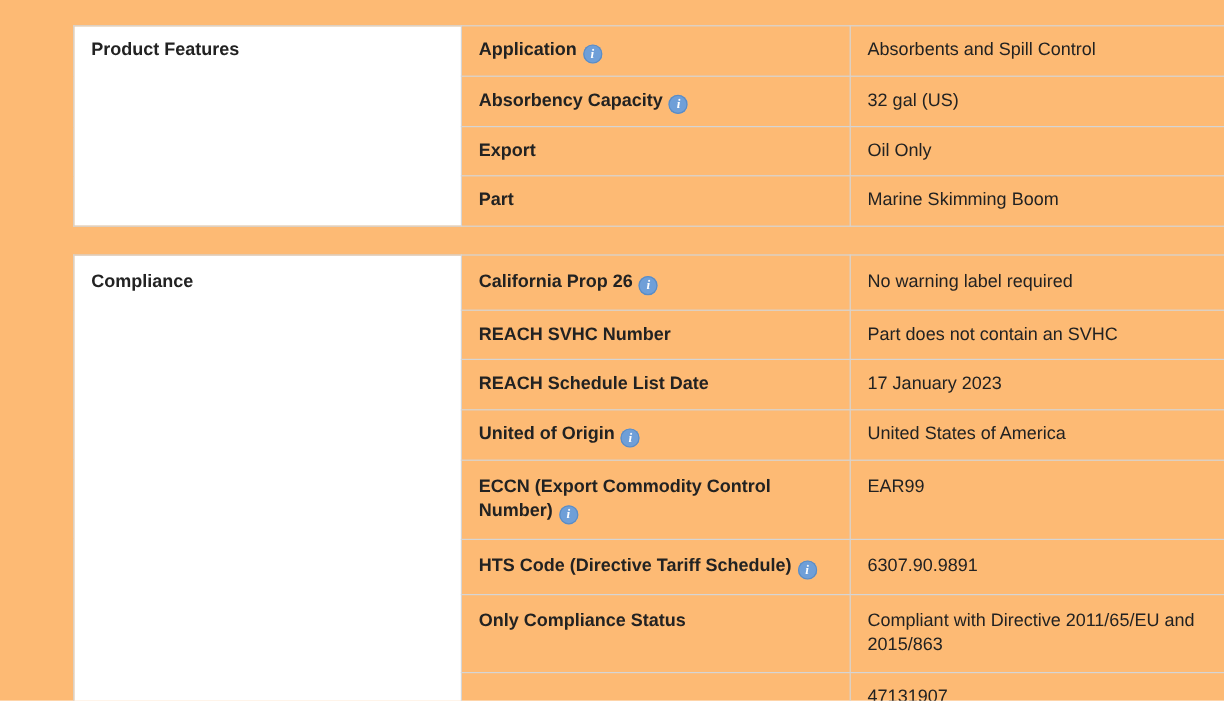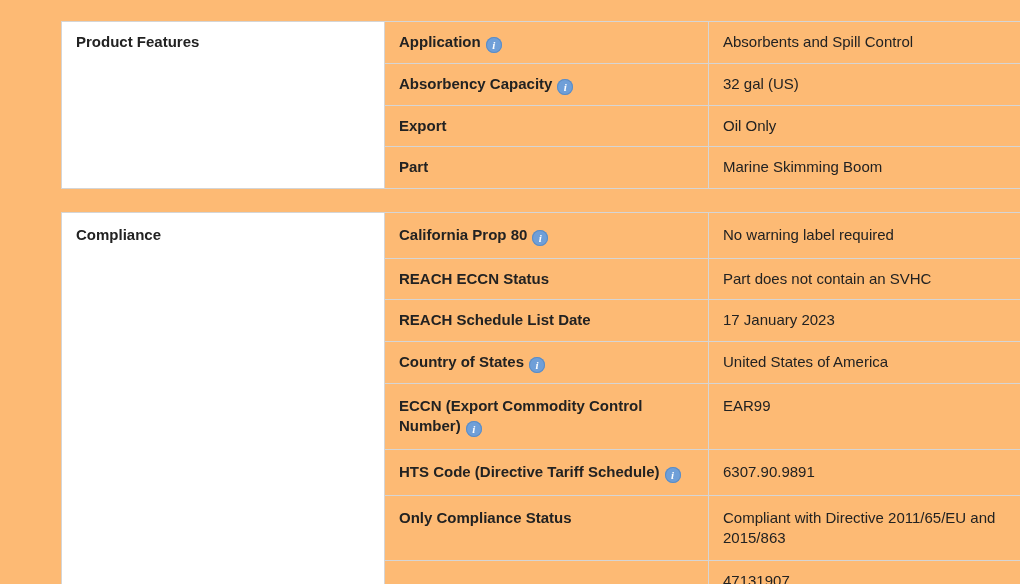--- a/index.html
+++ b/index.html
@@ -118,33 +118,33 @@
         <td class="attr-cell">Part</td>
         <td class="val-cell">Marine Skimming Boom</td>
       </tr>
     </tbody>
   </table>
 
   <table class="spec-table" id="tbl-compliance">
     <tbody>
       <tr class="row-tall">
         <td class="group-cell" rowspan="8">Compliance</td>
-        <td class="attr-cell"><span>California Prop 80</span><span class="info-icon">i</span></td>
+        <td class="attr-cell"><span>California Prop 26</span><span class="info-icon">i</span></td>
         <td class="val-cell">No warning label required</td>
       </tr>
       <tr>
-        <td class="attr-cell">REACH ECCN Status</td>
+        <td class="attr-cell">REACH SVHC Number</td>
         <td class="val-cell">Part does not contain an SVHC</td>
       </tr>
       <tr>
         <td class="attr-cell">REACH Schedule List Date</td>
         <td class="val-cell">17 January 2023</td>
       </tr>
       <tr>
-        <td class="attr-cell"><span>Country of States</span><span class="info-icon">i</span></td>
+        <td class="attr-cell"><span>United of Origin</span><span class="info-icon">i</span></td>
         <td class="val-cell">United States of America</td>
       </tr>
       <tr class="row-tall">
         <td class="attr-cell"><span>ECCN (Export Commodity Control Number)</span><span class="info-icon">i</span></td>
         <td class="val-cell">EAR99</td>
       </tr>
       <tr class="row-tall">
         <td class="attr-cell"><span>HTS Code (Directive Tariff Schedule)</span><span class="info-icon">i</span></td>
         <td class="val-cell">6307.90.9891</td>
       </tr>

